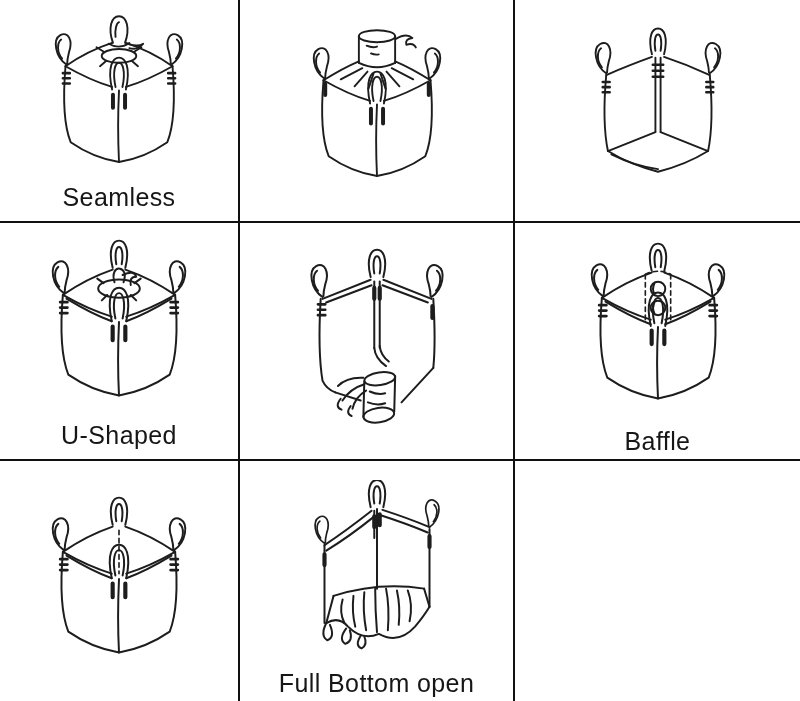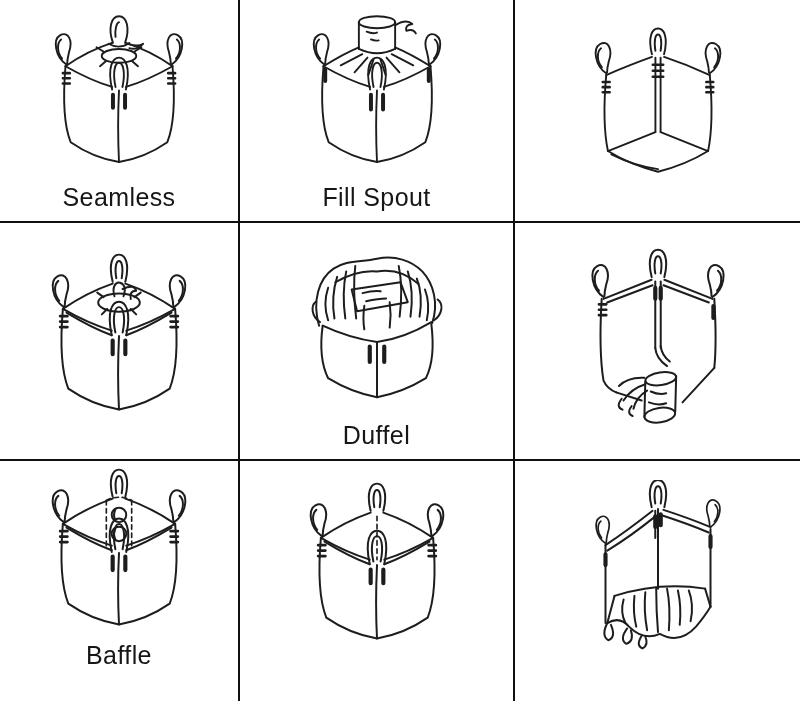--- a/index.html
+++ b/index.html
@@ -11,21 +11,21 @@
     width:800px;height:701px;background:#fff;
   }
   figure.cell{
     margin:0;box-sizing:border-box;
     display:flex;flex-direction:column;align-items:center;
     border-right:2px solid #101010;border-bottom:2px solid #101010;
     padding:2px 0 10px 0;background:#fff;
   }
   figure.cell:nth-child(3n){border-right:none;}
   figure.cell:nth-child(n+7){border-bottom:none;}
-  figure.cell.r3{padding-bottom:32px;}
+  figure.cell.r3{padding-bottom:4px;}
   .art{flex:1 1 auto;display:flex;align-items:center;justify-content:center;width:100%;min-height:0;}
   svg.bag{display:block;}
   svg.bag g.ink{stroke:#1d1d1d;stroke-width:2.2;fill:none;stroke-linecap:round;stroke-linejoin:round;}
   svg.bag .bar{stroke-width:4.6;}
   svg.bag .tick{stroke-width:3;}
   svg.bag g.dash path, svg.bag path.dash{stroke-dasharray:5 4;stroke-width:1.8;}
   figcaption.label{
     flex:0 0 auto;
     font-family:"Liberation Sans","DejaVu Sans",sans-serif;
     font-size:25px;line-height:1.1;color:#161616;letter-spacing:.4px;
@@ -102,21 +102,20 @@
           <path d="M88,24 q7,3 12,1 M93,33 q5,2 9,1"></path>
           <path d="M122,16 q12,-7 19,-1 q-9,1 -7,8 q8,-3 11,3"></path>
           <path d="M83,50 L58,63 M89,54 L74,71 M96,56 L90,74 M104,56 L110,74 M111,54 L126,71 M117,50 L142,63"></path>
           <use href="#earL" transform="translate(39,62)"></use>
           <use href="#earR" transform="translate(161,62)"></use>
           <use href="#loopF" transform="translate(100,91)"></use>
           <path class="bar" d="M93,97 v17 M107,97 v17 M40,68 v13 M160,68 v13"></path>
         </g>
       </svg>
     </div>
-    <figcaption class="label">Fill Spout</figcaption>
   </figure>
 
   <figure class="cell r1">
     <div class="art">
       <svg class="bag" width="188" height="164" viewBox="0 0 200 190">
         <g class="ink">
           <use href="#loopB" transform="translate(100,34)"></use>
           <use href="#earL" transform="translate(40,56)"></use>
           <use href="#earR" transform="translate(160,56)"></use>
           <path d="M40,58 Q68,46 93,37"></path>
@@ -152,42 +151,23 @@
           <ellipse cx="100" cy="57" rx="23" ry="10"></ellipse>
           <path d="M83,51 l-7,-5 M117,51 l7,-5 M87,64 l-6,6 M113,64 l6,6"></path>
           <path d="M95,50 C92,40 96,34 101,35 C106,36 108,42 105,50"></path>
           <path d="M104,42 q13,-6 15,2 q-8,0 -6,9"></path>
           <use href="#loopF" transform="translate(100,93)"></use>
           <path class="bar" d="M93,99 v15 M107,99 v15"></path>
           <path class="tick" d="M35,72 h8 M35,78 h8 M35,84 h8 M157,72 h8 M157,78 h8 M157,84 h8"></path>
         </g>
       </svg>
     </div>
-  </figure>
-
-  <figure class="cell r2">
-    <div class="art">
-      <svg class="bag" width="192" height="172" viewBox="0 0 200 190">
-        <g class="ink">
-          <path d="M40,98 C37,120 39,142 46,156 Q72,172 100,177 Q128,172 154,156 C161,142 163,120 160,96"></path>
-          <path d="M40,98 Q70,112 100,116 Q130,112 160,94"></path>
-          <path d="M100,116 V177"></path>
-          <path d="M36,98 C28,70 36,46 52,35 C66,25 82,28 100,24 C120,20 138,26 150,38 C163,52 168,74 161,95"></path>
-          <path d="M54,50 Q78,36 100,38 Q126,34 146,52"></path>
-          <path d="M72,58 L126,50 L134,72 L78,82 Z"></path>
-          <path d="M84,62 q12,-3 20,-2 M88,71 q14,-3 22,-3"></path>
-          <path d="M46,56 q-6,18 0,36 M56,44 q-7,22 -3,46 M66,38 q-5,24 -1,52 M76,32 q-3,26 1,58 M86,76 q-2,14 0,26 M114,72 q2,14 0,28 M124,32 q5,24 1,56 M134,38 q7,22 3,50 M144,46 q7,18 3,42 M153,58 q6,16 2,34"></path>
-          <path d="M37,94 C28,88 26,76 33,71"></path>
-          <path d="M163,92 C172,86 174,74 167,69"></path>
-          <path class="bar" d="M92,121 v17 M108,121 v17"></path>
-        </g>
-      </svg>
-    </div>
-    <figcaption class="label">Duffel</figcaption>
-  </figure>
+    <figcaption class="label">U-Shaped</figcaption>
+  </figure>
+
 
   <figure class="cell r2">
     <div class="art">
       <svg class="bag" width="192" height="178" viewBox="0 0 200 196">
         <g class="ink">
           <use href="#loopB" transform="translate(100,32)"></use>
           <use href="#earL" transform="translate(40,54)"></use>
           <use href="#earR" transform="translate(160,54)"></use>
           <path d="M40,56 L93,35"></path>
             <path d="M107,35 L160,56"></path>
@@ -289,15 +269,16 @@
           <path d="M52,128 Q102,112 152,120"></path>
           <path d="M52,128 L44,158 M152,120 L158,140"></path>
           <path d="M44,158 Q58,150 68,162 Q84,178 102,170 Q124,182 142,162 Q152,150 158,140"></path>
           <path d="M62,132 q-4,14 2,26 M74,128 q-2,18 2,34 M86,124 q-2,20 2,42 M98,120 q0,24 2,48 M110,120 q4,20 2,46 M122,122 q4,18 2,38 M134,122 q6,16 2,34"></path>
           <path d="M66,164 q-9,12 -1,17 q9,-3 5,-15 M82,172 q-7,11 1,14 q7,-4 3,-13"></path>
           <path d="M44,158 q-7,14 1,19 q9,-3 3,-17"></path>
           <path class="bar" d="M97,40 v12 M103,38 v12 M42,82 v12 M158,62 v12"></path>
         </g>
       </svg>
     </div>
+    <figcaption class="label">Full Bottom open</figcaption>
   </figure>
 
 </div>
 
 </body></html>

